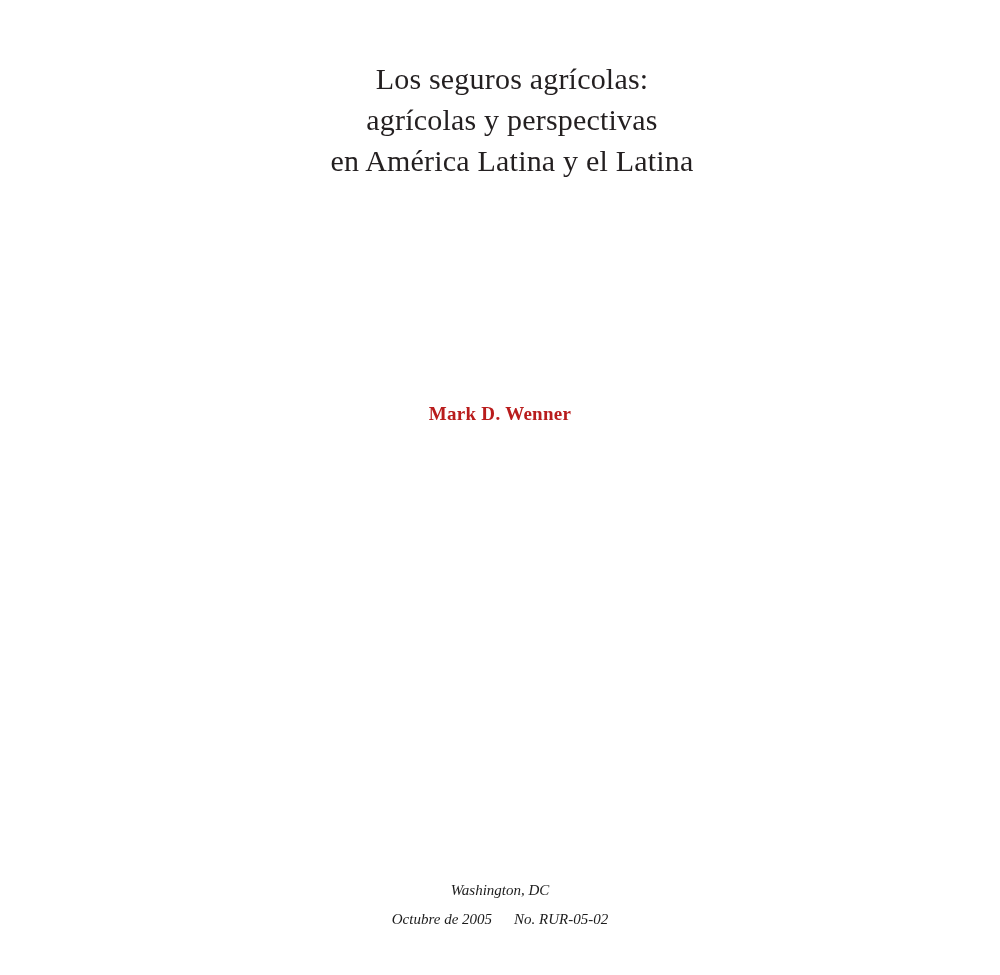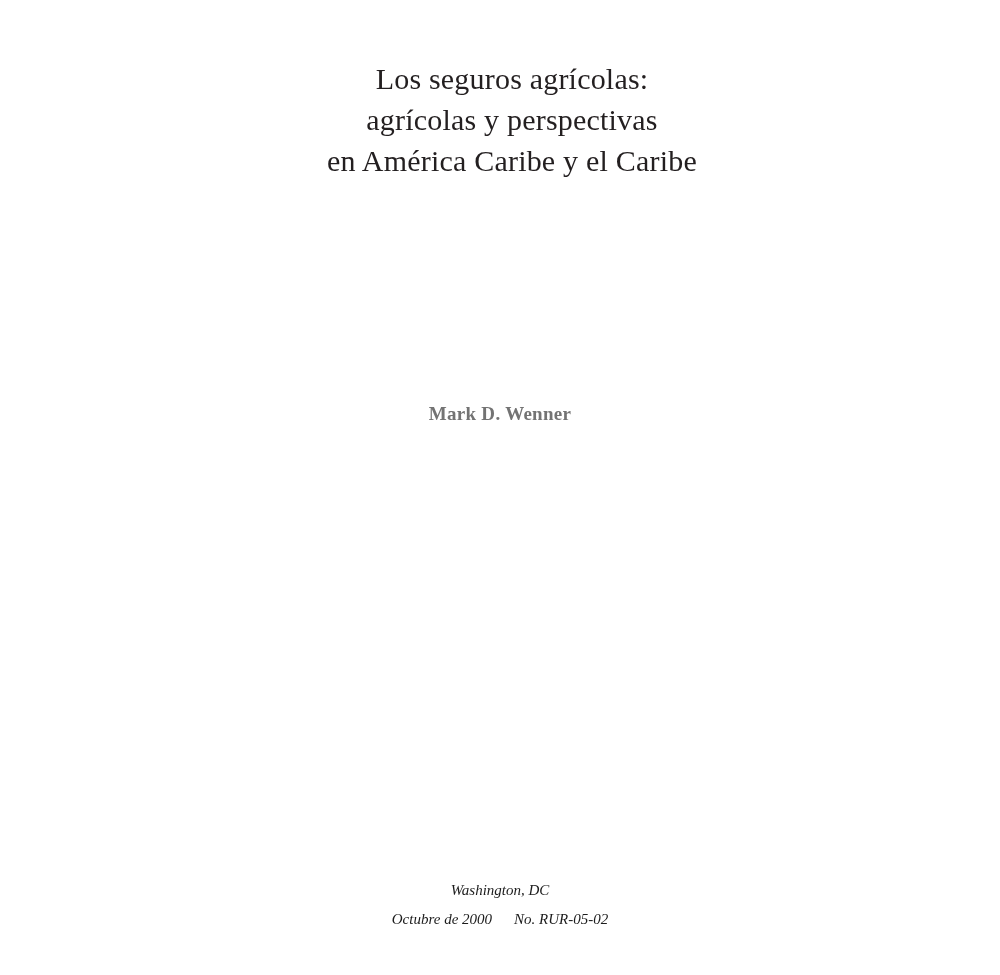--- a/index.html
+++ b/index.html
@@ -43,21 +43,21 @@
     position: absolute;
     top: 403px;
     left: 0;
     width: 1000px;
     text-align: center;
   }
   .author-name {
     font-family: "Liberation Serif", serif;
     font-size: 19px;
     font-weight: bold;
-    color: #737373;
+    color: #b91c1c;
     letter-spacing: 0.3px;
   }
   
   .footer-block {
     position: absolute;
     top: 876px;
     left: 0;
     width: 1000px;
     text-align: center;
   }
@@ -75,25 +75,25 @@
   }
 </style>
 </head>
 <body>
 
 <div class="page">
 
   <div class="title-block">
     <div class="title-line">Los seguros agrícolas:</div>
     <div class="title-line">agrícolas y perspectivas</div>
-    <div class="title-line">en América Caribe y el Caribe</div>
+    <div class="title-line">en América Latina y el Latina</div>
   </div>
 
   <div class="author-block">
     <div class="author-name">Mark D. Wenner</div>
   </div>
 
   <div class="footer-block">
     <div class="footer-line">Washington, DC</div>
-    <div class="footer-line"><span>Octubre de 2000</span><span class="spacer"></span><span>No. RUR-05-02</span></div>
+    <div class="footer-line"><span>Octubre de 2005</span><span class="spacer"></span><span>No. RUR-05-02</span></div>
   </div>
 
 </div>
 
 </body></html>

